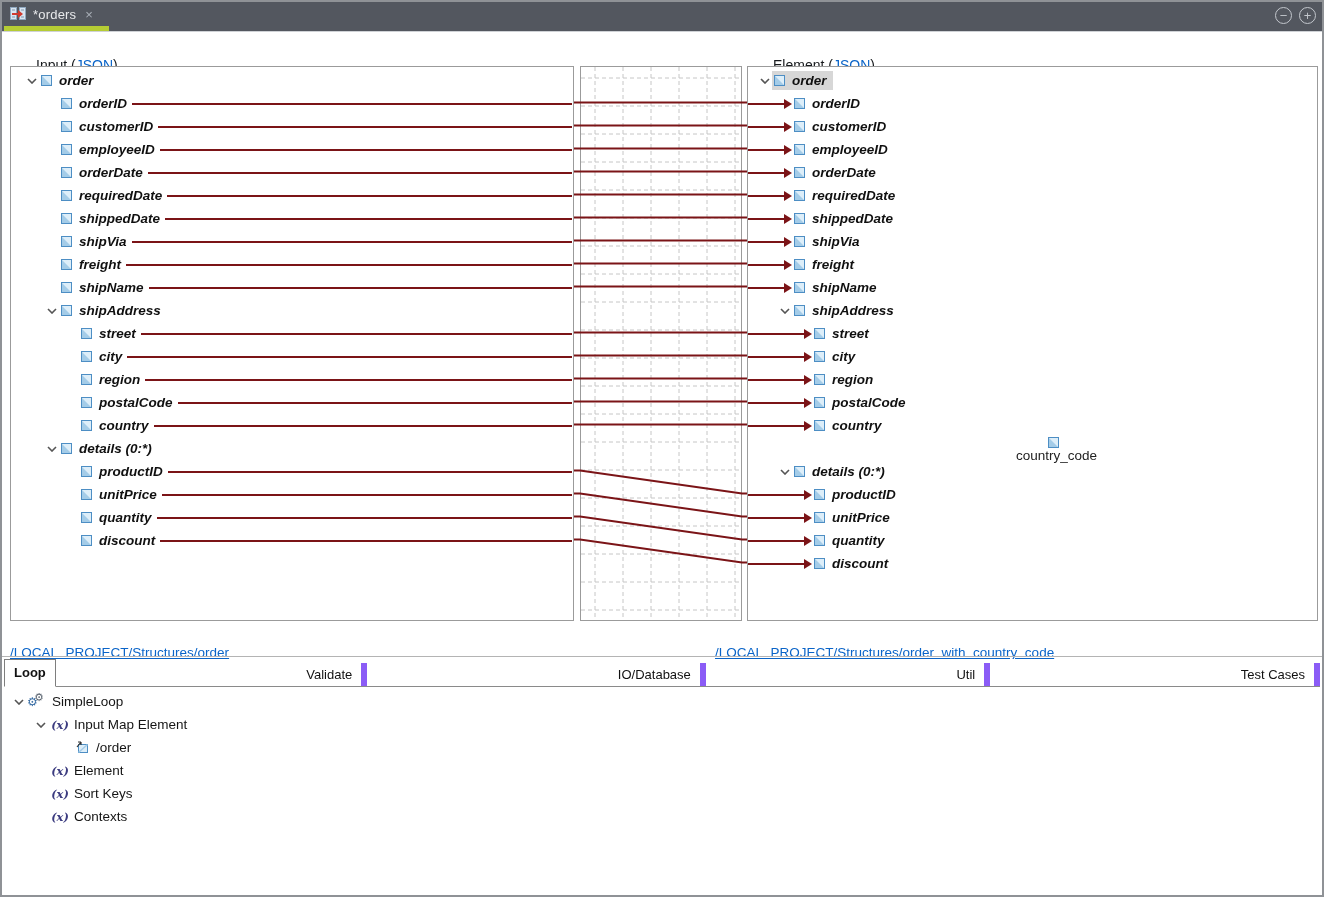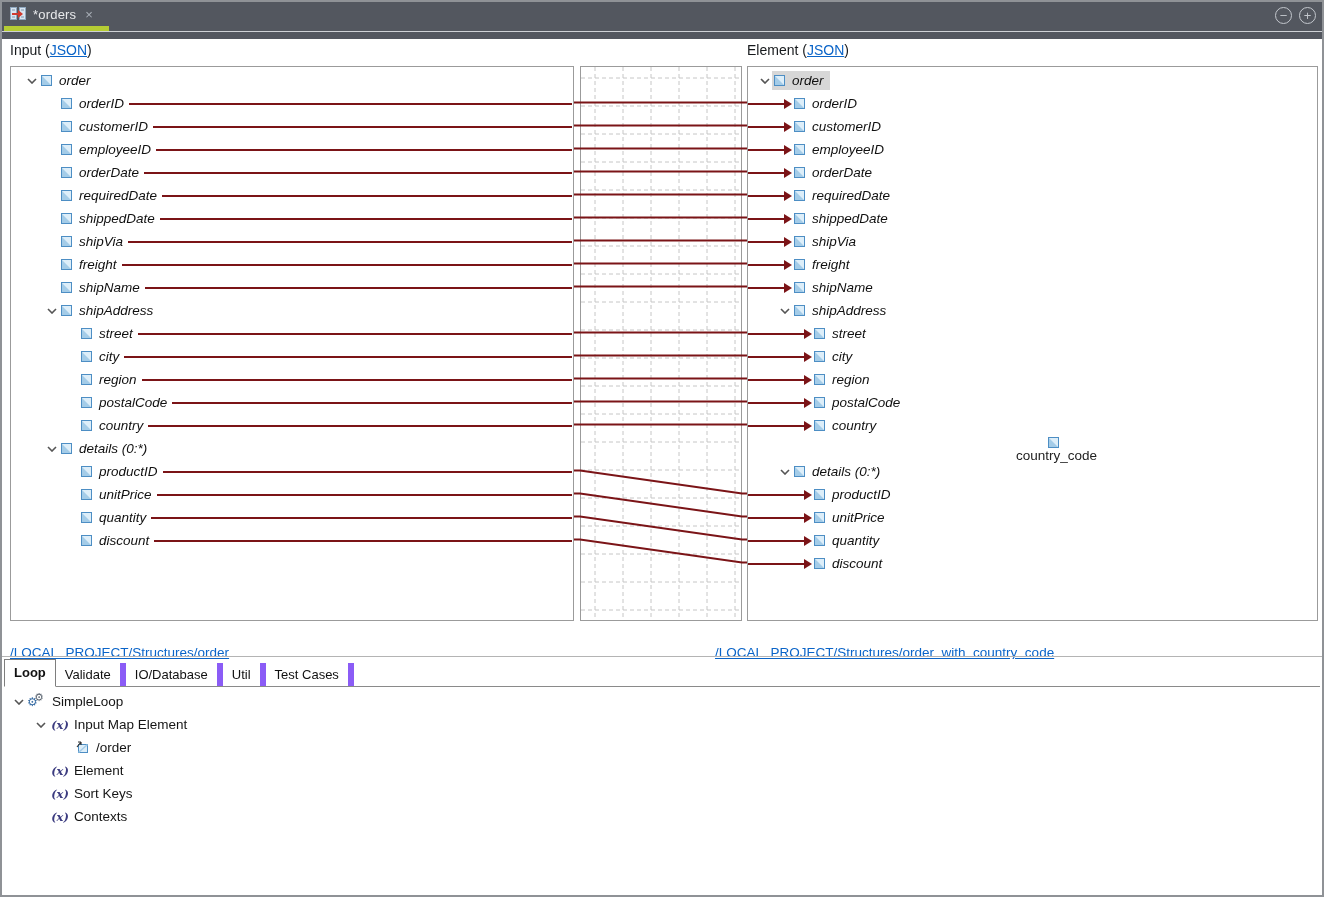--- a/index.html
+++ b/index.html
@@ -5,36 +5,36 @@
   html,body{margin:0;padding:0;}
   body{
     width:1324px;height:897px;overflow:hidden;background:#e8e8e8;
     font-family:"Liberation Sans",sans-serif;
   }
   .window{
     position:absolute;left:0;top:0;width:1324px;height:897px;
     box-sizing:border-box;border:2px solid #8f9296;background:#ffffff;
   }
   
-  .titlebar{position:absolute;left:0;top:0;right:0;height:37px;background:#53575f;}
+  .titlebar{position:absolute;left:0;top:0;right:0;height:29px;background:#53575f;}
   .titlebar-underline{position:absolute;left:0;top:29px;right:0;height:1px;background:#cfd2d6;}
   .doc-tab{
     position:absolute;left:0;top:0;height:24px;display:flex;align-items:center;
     padding:0 8px 0 8px;gap:7px;color:#e8e9eb;font-size:13px;cursor:default;
   }
   .doc-tab .tab-title{letter-spacing:.2px;}
   .doc-tab .close{color:#aab0b8;font-size:13px;margin-left:2px;}
   .lime-bar{position:absolute;left:2px;top:24px;width:105px;height:5px;background:#b5cc34;}
   .win-controls{position:absolute;right:6px;top:5px;display:flex;gap:7px;}
   .circle-btn{
     width:17px;height:17px;border:1px solid #c3c7cd;border-radius:50%;
     color:#c3c7cd;font-size:13px;line-height:15px;text-align:center;box-sizing:border-box;
   }
   
-  .pane-hdr{position:absolute;top:40px;font-size:14px;color:#16191c;white-space:nowrap;}
+  .pane-hdr{position:absolute;top:55px;font-size:14px;color:#16191c;white-space:nowrap;margin-left:26px;}
   .pane-hdr a,.src-link{color:#0a64c8;text-decoration:underline;cursor:pointer;}
   .hdr-input{left:8px;} .hdr-output{left:745px;}
   .src-link{position:absolute;top:626px;font-size:13.5px;white-space:nowrap;margin-top:17px;}
   .src-left{left:8px;} .src-right{left:713px;}
   
   .panel{
     position:absolute;top:64px;height:555px;box-sizing:border-box;
     border:1px solid #9b9b9b;background:#fff;overflow:hidden;padding-top:2px;
   }
   .panel-input{left:8px;width:564px;}
@@ -43,34 +43,34 @@
   .grid-svg{position:absolute;left:0;top:0;}
   #map-overlay{position:absolute;left:572px;top:64px;width:173px;height:555px;pointer-events:none;z-index:3;}
   
   .row{display:flex;align-items:center;height:23px;position:relative;white-space:nowrap;}
   .slot{width:18px;flex:none;display:flex;align-items:center;justify-content:center;}
   .elicon{
     width:11px;height:11px;flex:none;margin-right:7px;box-sizing:border-box;
     border:1px solid #4d8ec4;
     background:linear-gradient(to top right,#a4cce8 48%,#ddeef9 52%);
   }
-  .lbl{font-size:13.5px;font-weight:400;font-style:italic;color:#101010;}
+  .lbl{font-size:13.5px;font-weight:700;font-style:italic;color:#101010;}
   .lbl.plain{font-weight:400;font-style:normal;color:#222;}
   .inline-line{flex:1;height:2px;background:#7b1417;margin:0 1px 0 5px;min-width:6px;}
   .hl{display:flex;align-items:center;background:#d7d7d7;padding:2px 6px 2px 2px;margin:-2px 0 -2px -2px;}
   .oarrow{position:absolute;left:0;top:50%;margin-top:-1px;height:2px;background:#7b1417;}
   .oarrow::after{
     content:"";position:absolute;right:-8px;top:-4px;width:0;height:0;
     border-left:8px solid #7b1417;border-top:5px solid transparent;border-bottom:5px solid transparent;
   }
   
   .divider{position:absolute;left:0;right:0;top:654px;border-top:1px solid #b4b4b4;}
   .tabstrip{
     position:absolute;left:2px;right:2px;top:657px;height:28px;display:flex;
-    align-items:flex-end;border-bottom:1px solid #8a8a8a;box-sizing:border-box;background:#fff;
+    align-items:flex-end;border-bottom:1px solid #8a8a8a;box-sizing:border-box;background:#fff;justify-content:space-between;
   }
   .btab{
     height:23px;line-height:23px;padding:0 9px;border-right:6px solid #8b5cf6;
     font-size:13px;color:#111;
   }
   .btab.active{
     border:1px solid #7e7e7e;border-bottom:1px solid #fff;background:#fff;
     font-weight:700;height:26px;line-height:25px;margin-bottom:-1px;
   }
   .looptree{position:absolute;left:2px;top:688px;right:2px;}

